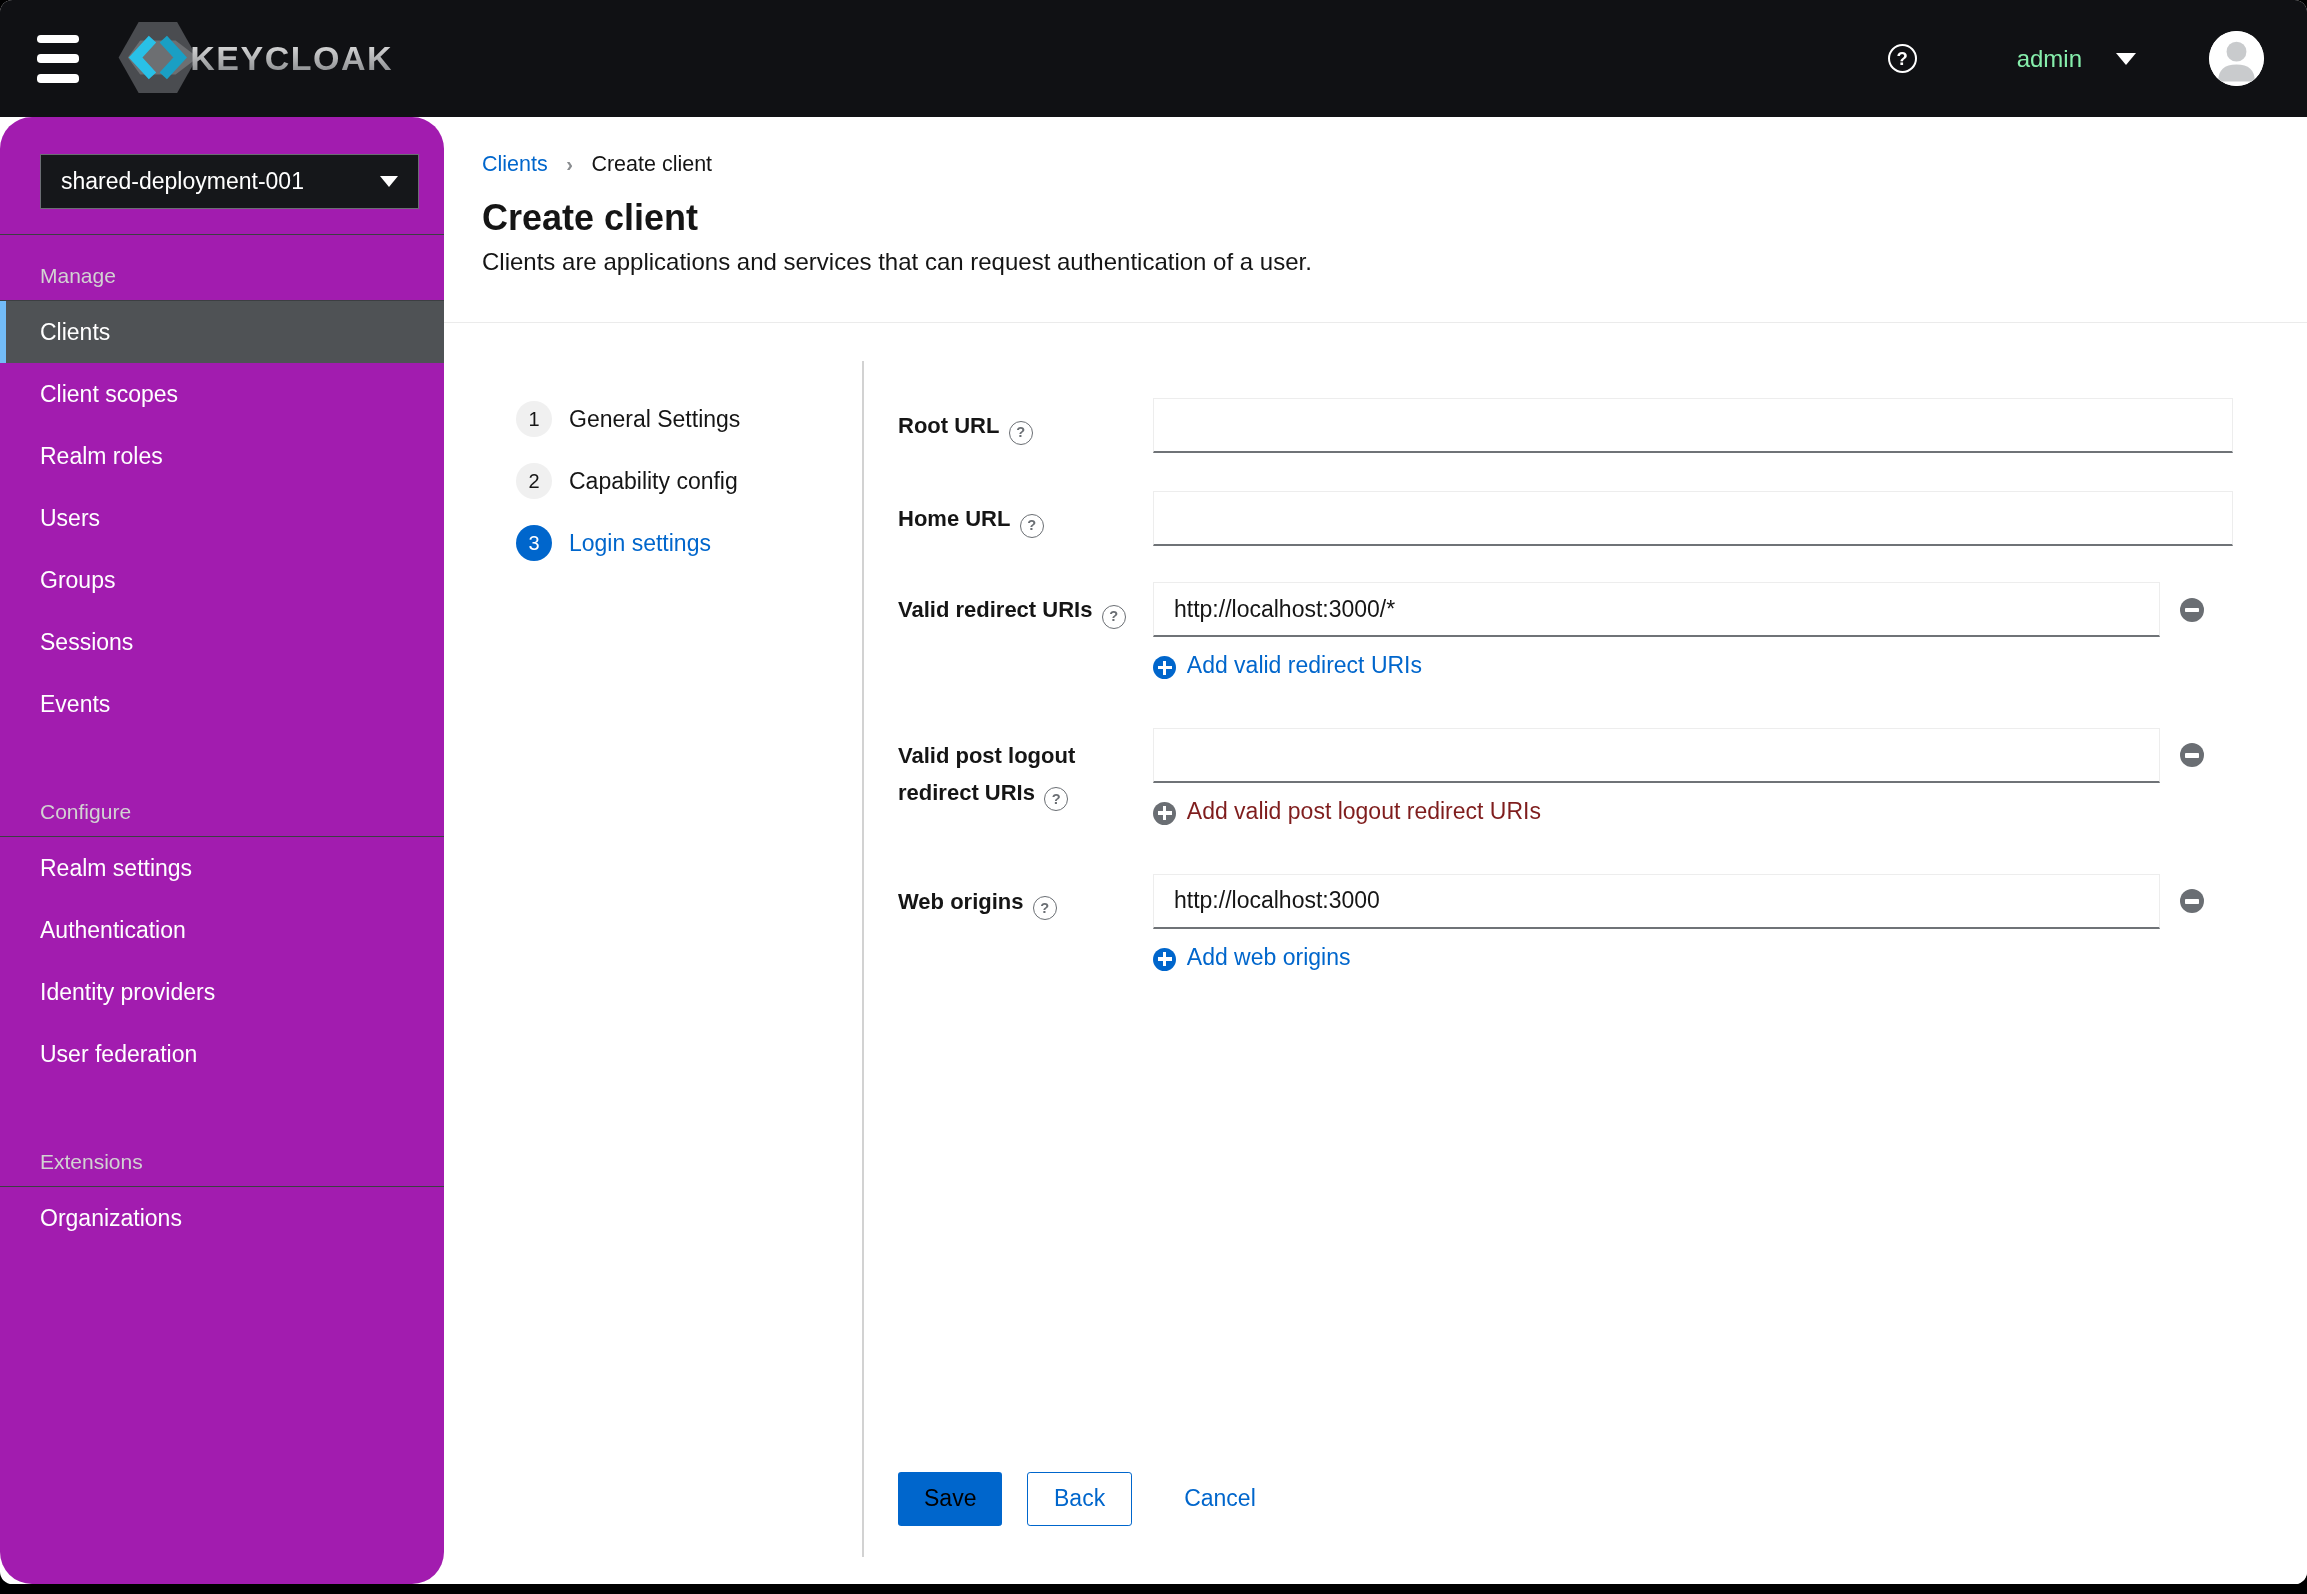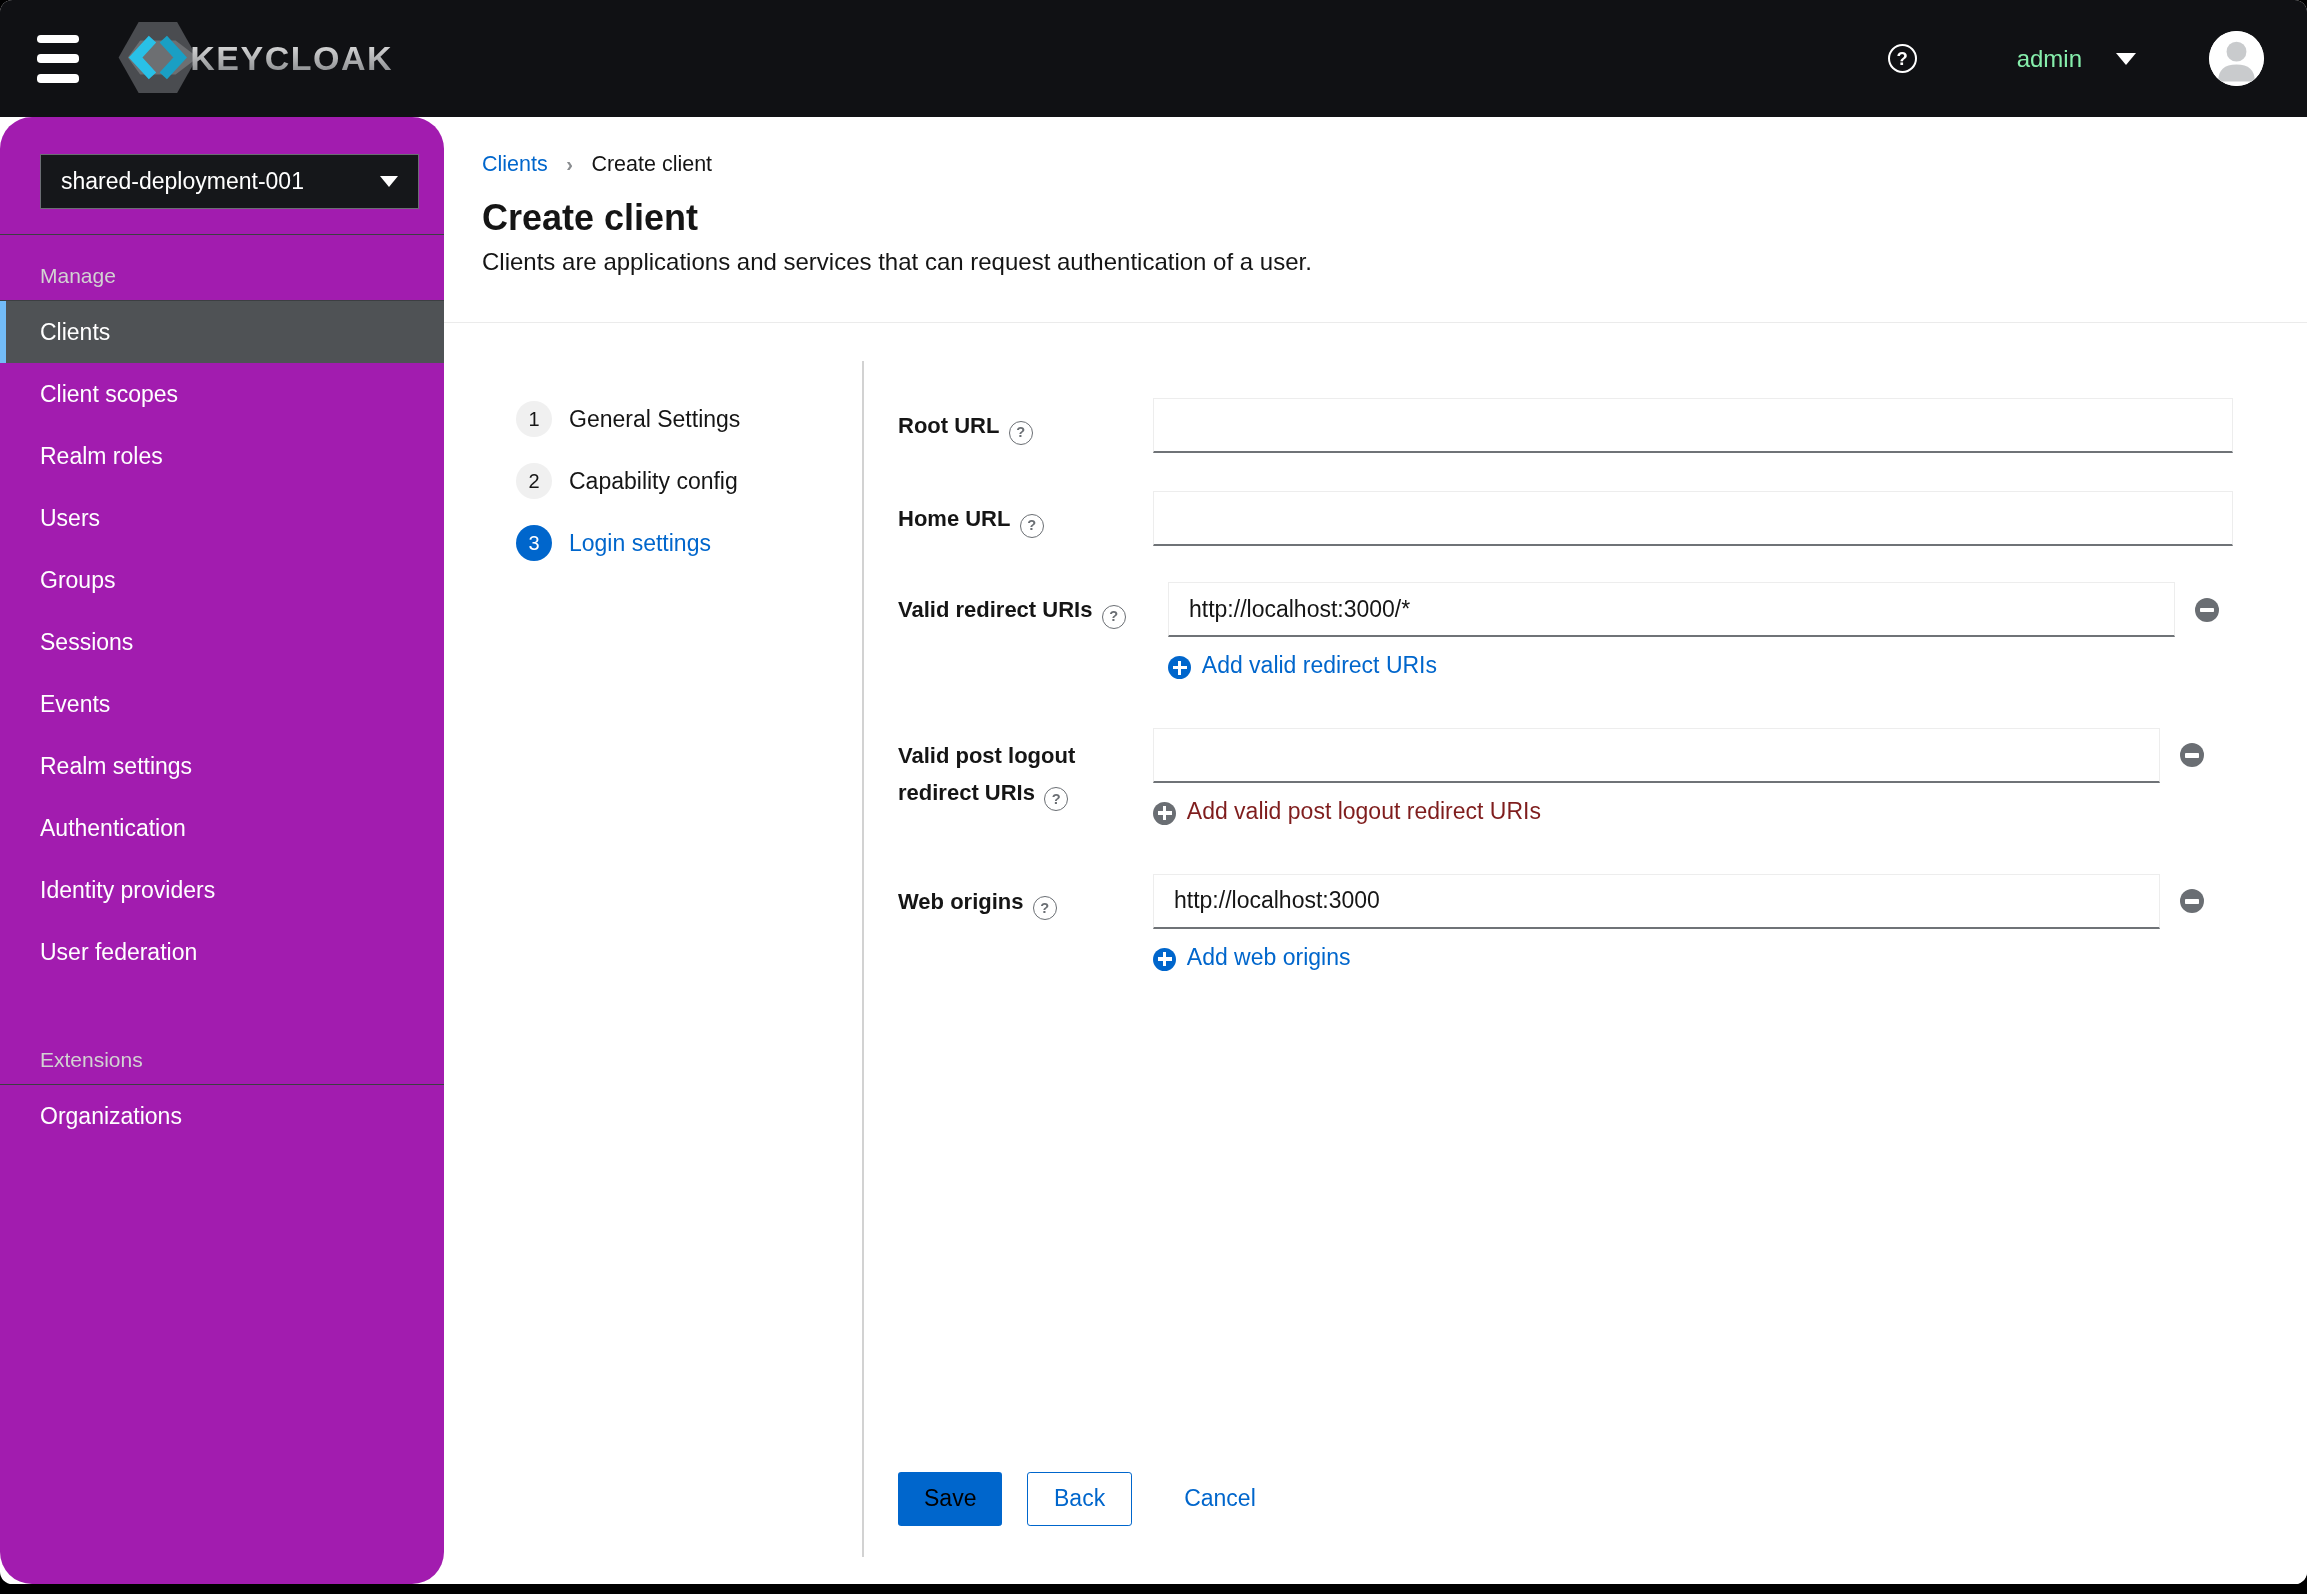--- a/index.html
+++ b/index.html
@@ -50,21 +50,21 @@
   .step-circle { width:36px; height:36px; border-radius:50%; background:#f0f0f0; color:#151515; font-size:20px; display:flex; align-items:center; justify-content:center; flex:none; }
   .step-label { margin-left:17px; font-size:23px; color:#151515; }
   .step.active .step-circle { background:#0066cc; color:#fff; }
   .step.active .step-label { color:#0066cc; }
 
   
   .form { position:absolute; left:454px; top:0; width:1335px; }
   .form-row { display:flex; }
   .row-root { margin-top:75px; }
   .row-home { margin-top:38px; }
-  .row-redirect { margin-top:36px;gap:15px; }
+  .row-redirect { margin-top:36px; }
   .row-postlogout, .row-weborigins { margin-top:49px; }
   .label-col { width:255px; flex:none; padding-top:9.2px; font-size:22px; line-height:37px; font-weight:bold; color:#151515; }
   .help-q { display:inline-flex; width:24px; height:24px; border:1.9px solid #6a6e73; border-radius:50%; color:#6a6e73; font-size:14.6px; font-weight:bold; align-items:center; justify-content:center; margin-left:9.2px; vertical-align:-3.8px; cursor:pointer; }
   .input-col { width:1080px; flex:none; }
   .text-input { width:1080px; height:55px; border:1.5px solid #ededed; border-bottom:2.3px solid #6f7377; font-size:23px; color:#151515; padding:0 20px; font-family:"Liberation Sans", sans-serif; background:#fff; outline:none; }
   .multi-wrap { display:flex; align-items:center; }
   .multi-wrap .text-input { width:1007px; }
   .minus-btn { width:24px; height:24px; border-radius:50%; background:#6a6e73; border:none; margin-left:20px; position:relative; cursor:pointer; flex:none; }
   .minus-btn span { position:absolute; left:4.6px; top:10px; width:14.6px; height:4.6px; background:#fff; border-radius:0.8px; }
   .add-link { display:flex; align-items:flex-end; margin-top:10.8px; height:31px; cursor:pointer; }
@@ -130,20 +130,21 @@
 
     <div class="nav-section-title first">Manage</div>
     <div class="nav-item active">Clients</div>
     <div class="nav-item">Client scopes</div>
     <div class="nav-item">Realm roles</div>
     <div class="nav-item">Users</div>
     <div class="nav-item">Groups</div>
     <div class="nav-item">Sessions</div>
     <div class="nav-item">Events</div>
 
+    <div class="nav-section-title">Configure</div>
     <div class="nav-item">Realm settings</div>
     <div class="nav-item">Authentication</div>
     <div class="nav-item">Identity providers</div>
     <div class="nav-item">User federation</div>
 
     <div class="nav-section-title">Extensions</div>
     <div class="nav-item">Organizations</div>
   </nav>
 
   <main class="main">

